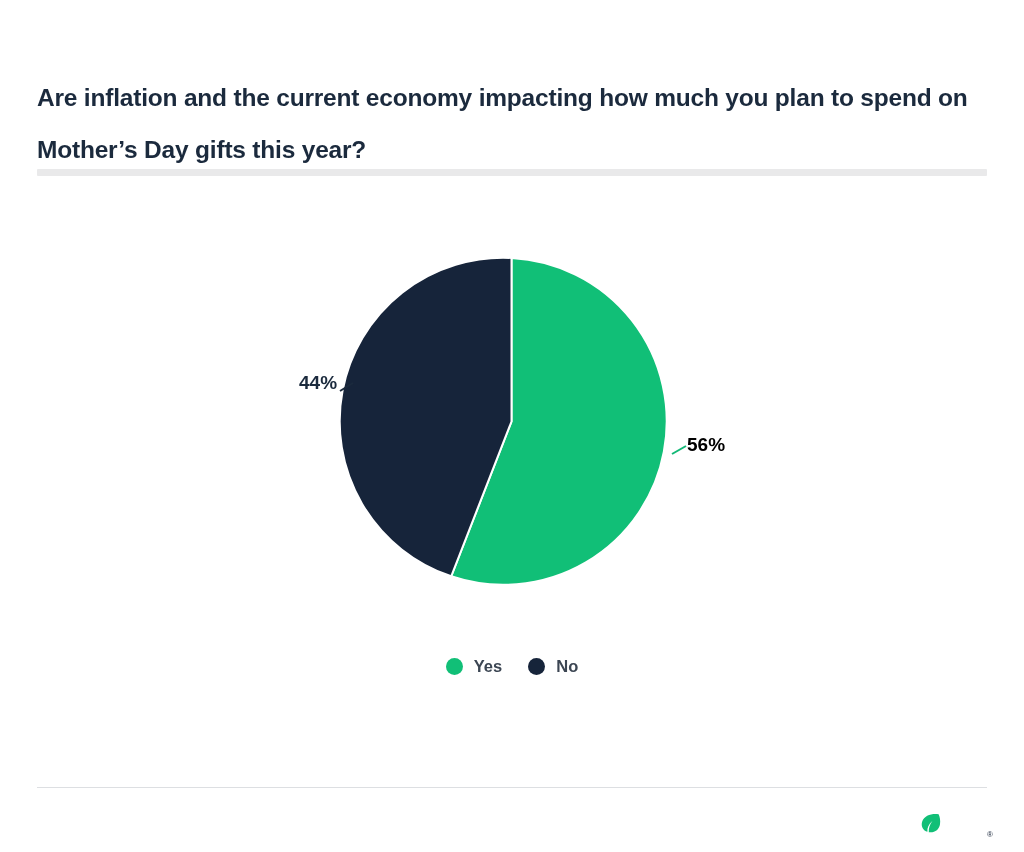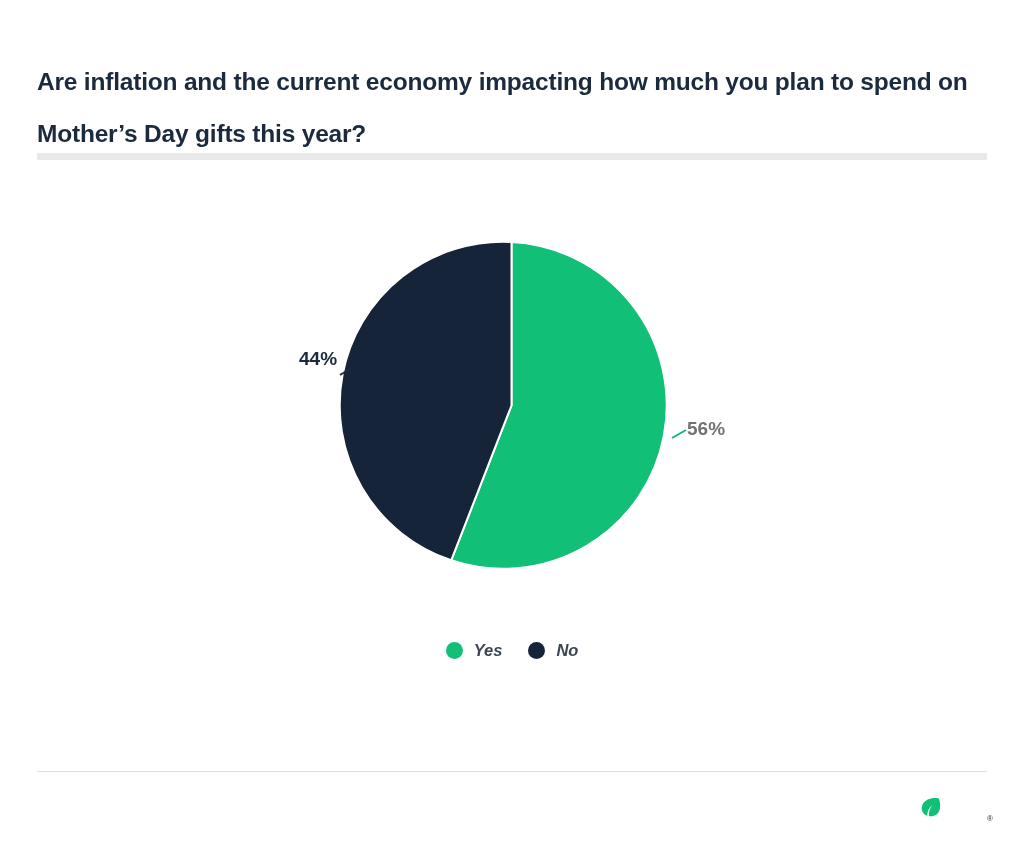--- a/index.html
+++ b/index.html
@@ -13,20 +13,21 @@
     height: 852px;
     font-family: "Liberation Sans", sans-serif;
     color: #1b2a3d;
     overflow: hidden;
   }
   .canvas {
     position: relative;
     width: 1024px;
     height: 740px;
     background: #ffffff;
+    margin-top: 16px;
   }
 
   
   .chart-title {
     position: absolute;
     left: 37px;
     top: 56px;
     width: 950px;
     font-size: 24.5px;
     font-weight: bold;
@@ -61,40 +62,39 @@
 
   .slice-label {
     position: absolute;
     font-size: 19px;
     font-weight: bold;
     letter-spacing: 0px;
     white-space: nowrap;
   }
   .label-no {
     left: 299px;
-    top: 348px;
+    top: 356px;
     color: #1b2a3d;
   }
   .label-yes {
     left: 687px;
     top: 418px;
-    color: #737373;
+    color: #000000;
   }
 
   
   .legend {
     position: absolute;
     left: 0;
     top: 642px;
     width: 1024px;
     display: flex;
     justify-content: center;
     align-items: center;
     gap: 26px;
-    font-style: italic;
   }
   .legend-item {
     display: flex;
     align-items: center;
     gap: 11px;
   }
   .legend-dot {
     width: 17px;
     height: 17px;
     border-radius: 50%;

